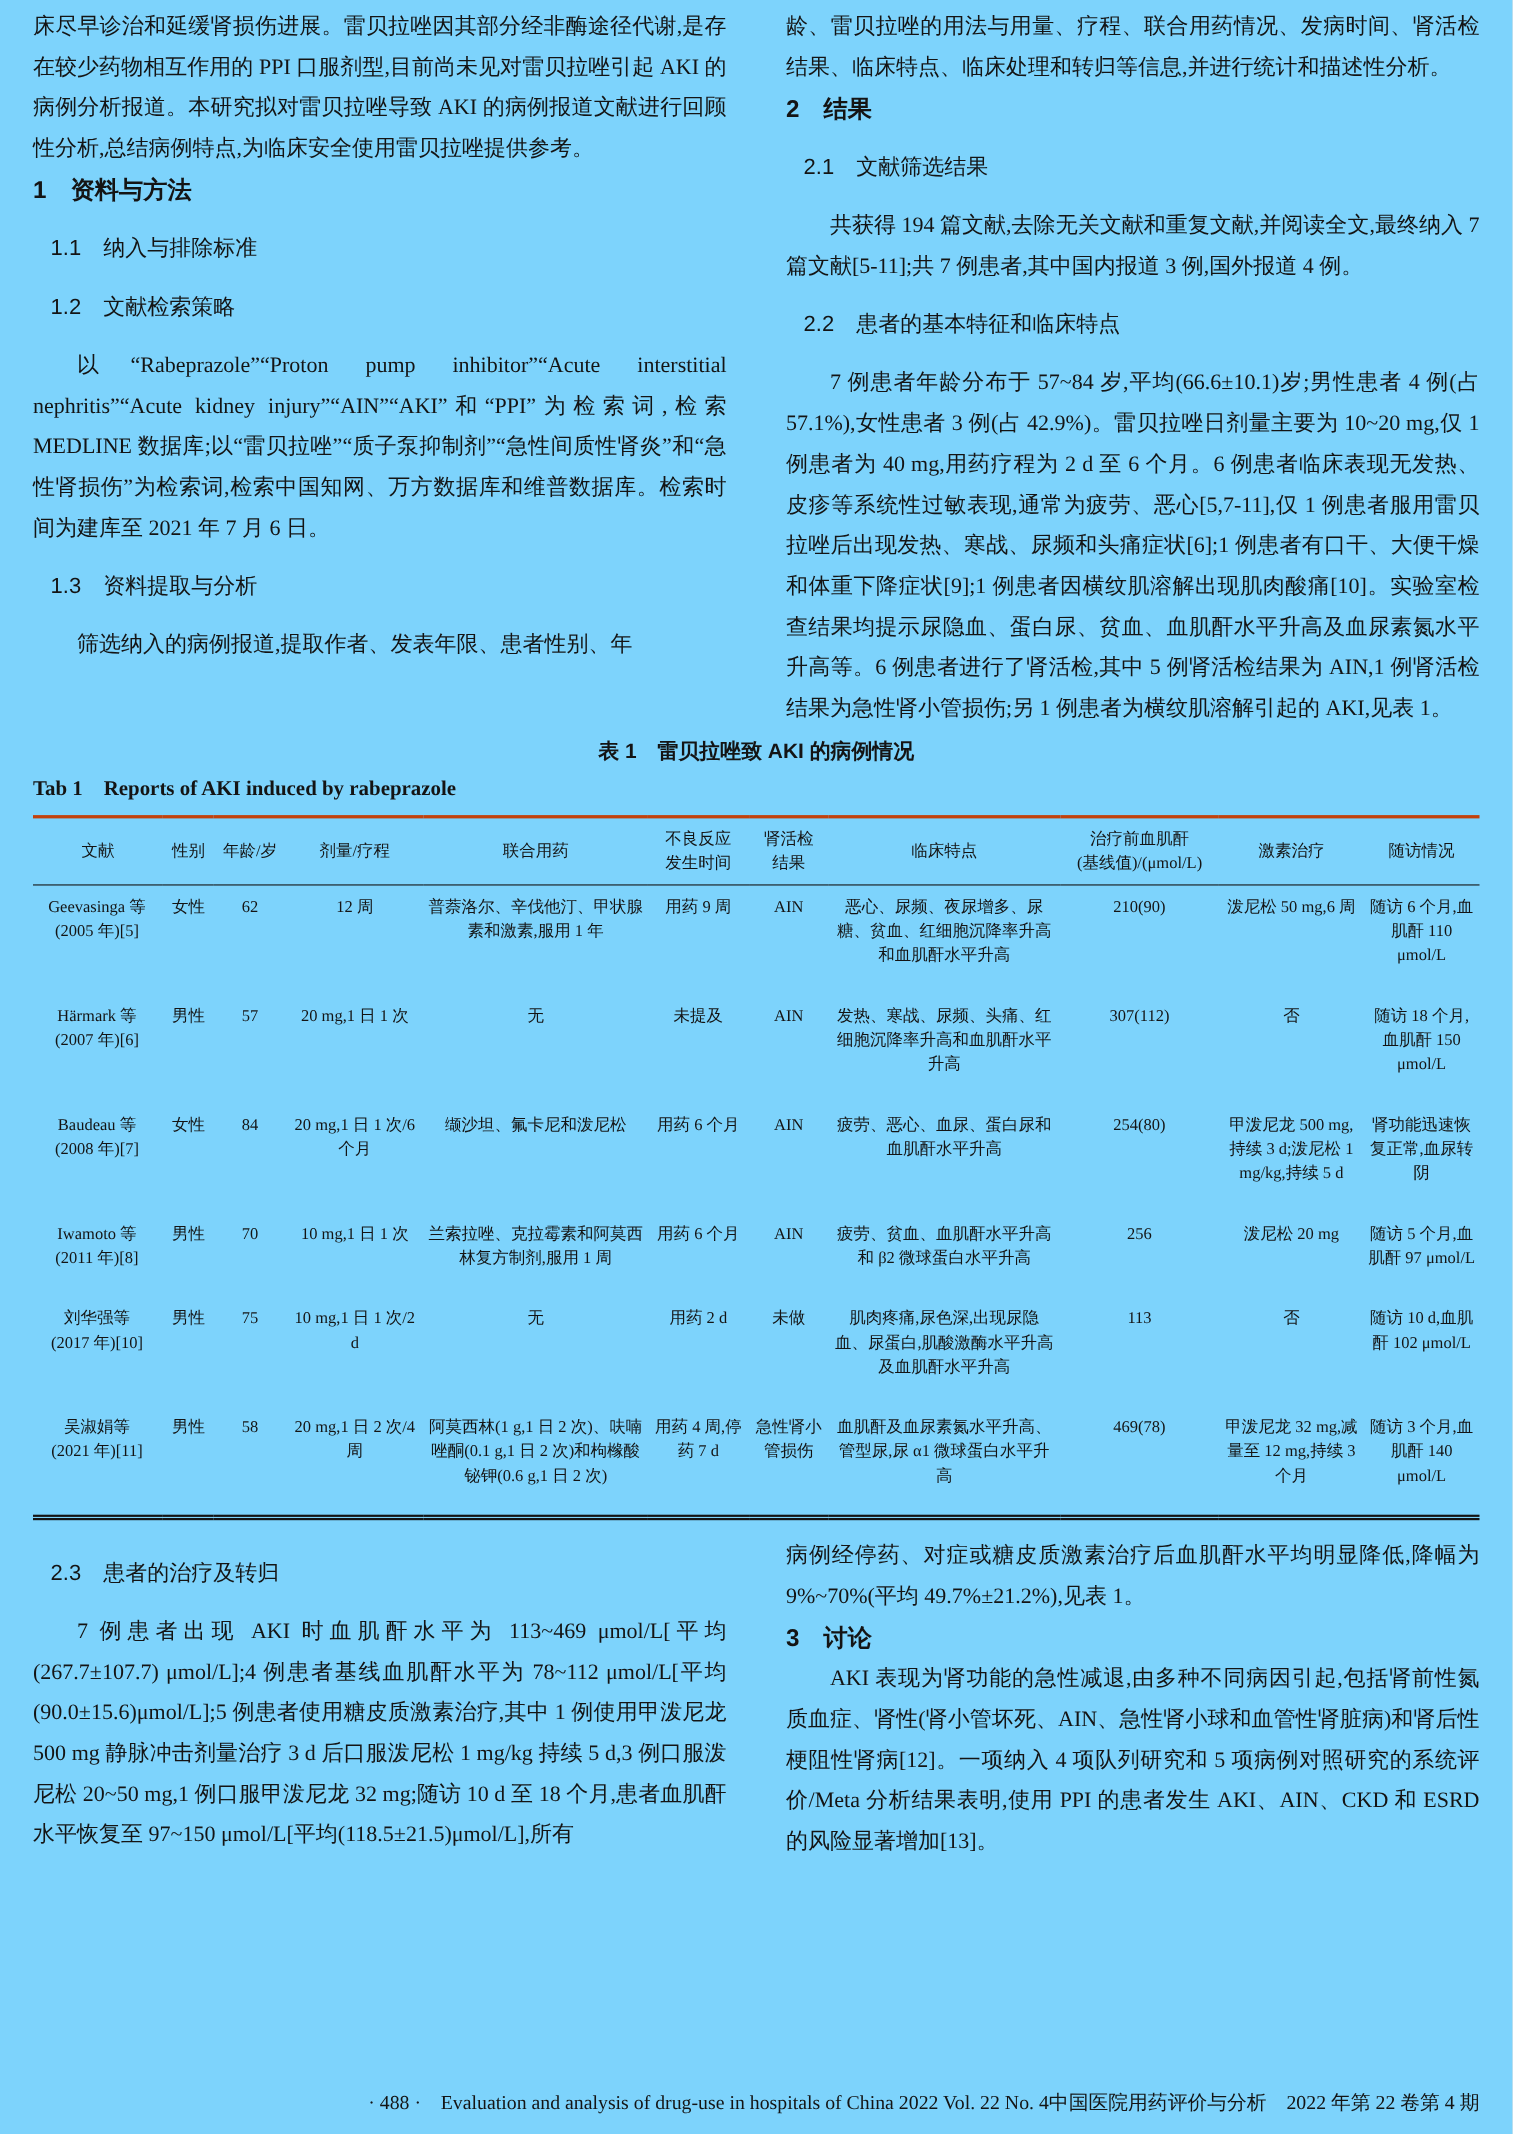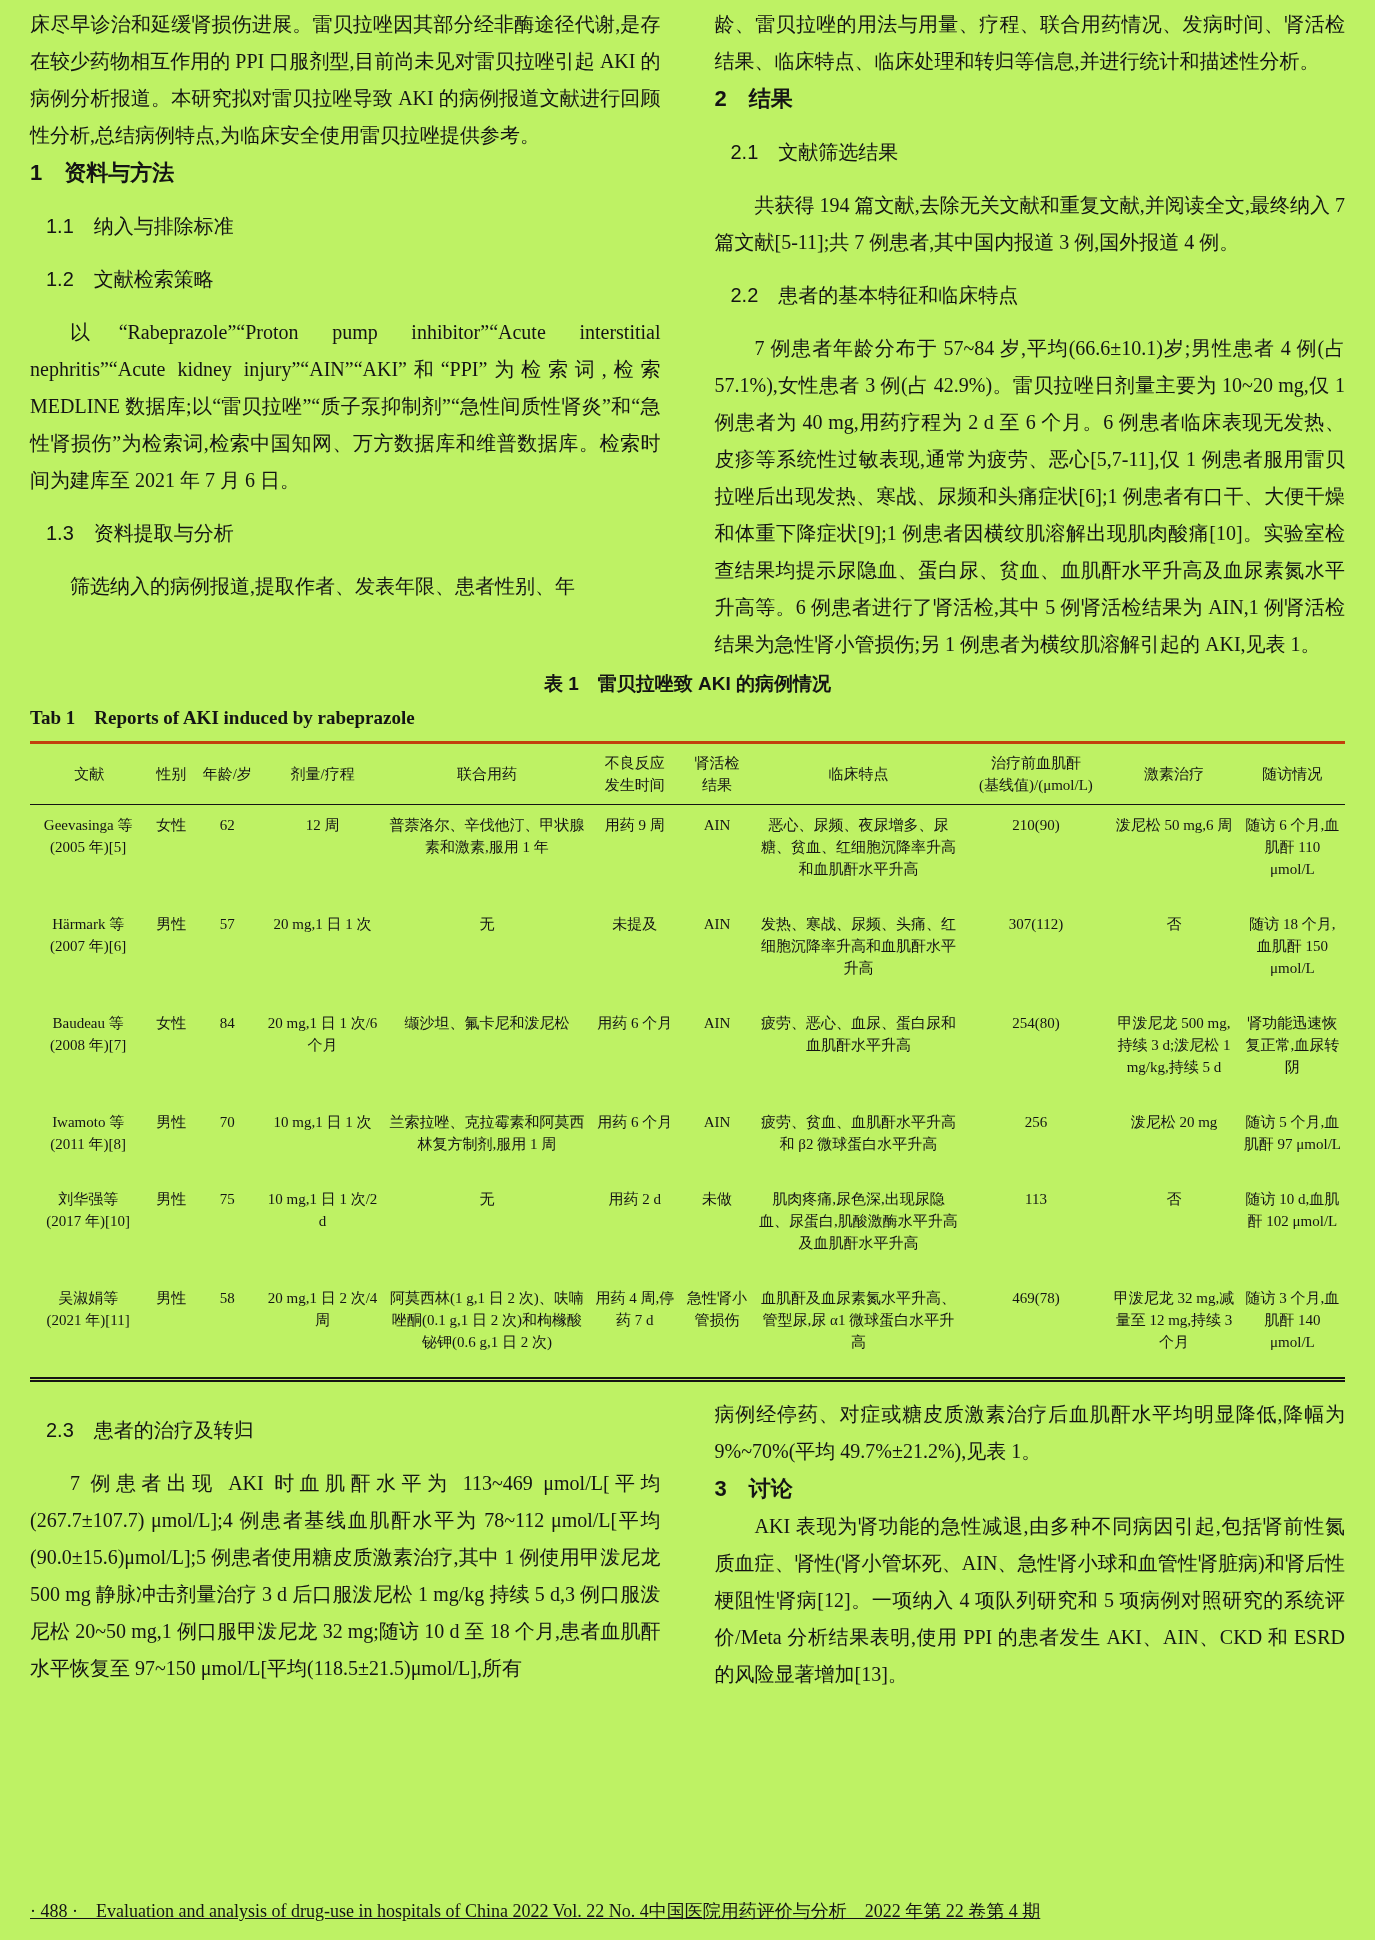--- a/index.html
+++ b/index.html
@@ -1,20 +1,20 @@
 <!DOCTYPE html>
 <html><head>
 <meta charset="utf-8">
 <style>
   html,body { margin:0; padding:0; background:#e8e8e8; }
   .page {
     position:relative;
     width:1375px; height:1940px;
     margin:0 auto;
-    background:#bef264;
+    background:#7dd3fc;
     color:#141414;
     box-sizing:border-box;
     padding:6px 30px 0 30px;
     font-family:"Liberation Serif","DejaVu Serif",serif;
     overflow:hidden;
   }
   .cols { display:flex; gap:54px; }
   .col { flex:1 1 0; min-width:0; }
   .p {
     margin:0;
@@ -80,24 +80,23 @@
   }
   table.case-table td.col-ref {
     text-align:center;
     padding-left:2px;
   }
   .bottom { margin-top:14px; }
   .footer {
     position:absolute;
     left:30px; right:30px; bottom:16px;
     display:flex;
-    justify-content:flex-start;
+    justify-content:flex-end;
     font-size:18px;
     line-height:26px;
-    text-decoration:underline;
   }
 </style>
 </head>
 <body>
 
 <div class="page">
 
   <div class="cols">
     <div class="col">
       <p class="p noindent">床尽早诊治和延缓肾损伤进展。雷贝拉唑因其部分经非酶途径代谢,是存在较少药物相互作用的 PPI 口服剂型,目前尚未见对雷贝拉唑引起 AKI 的病例分析报道。本研究拟对雷贝拉唑导致 AKI 的病例报道文献进行回顾性分析,总结病例特点,为临床安全使用雷贝拉唑提供参考。</p>

